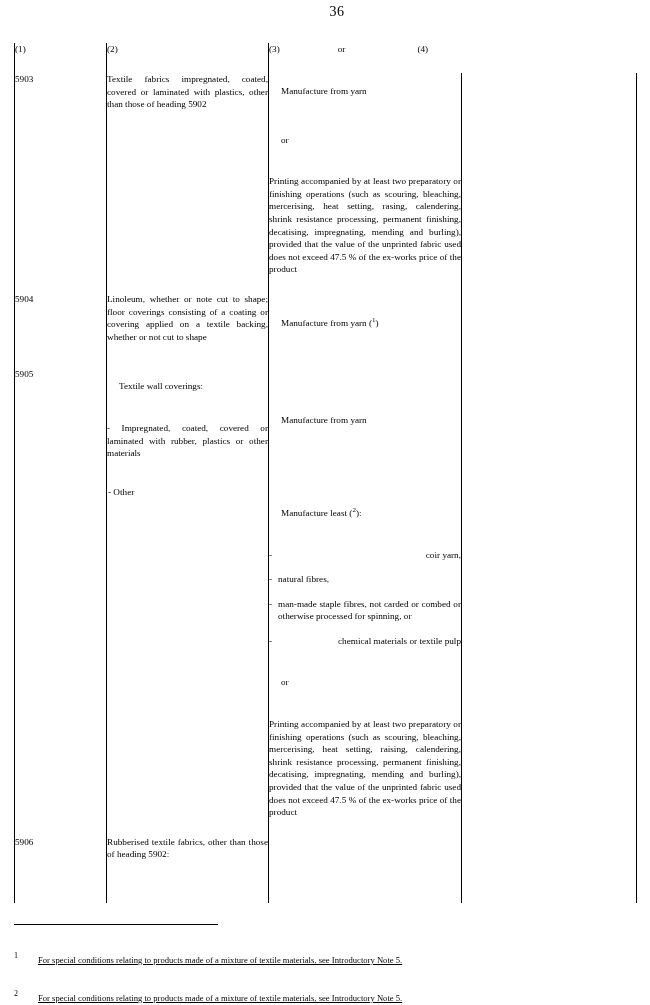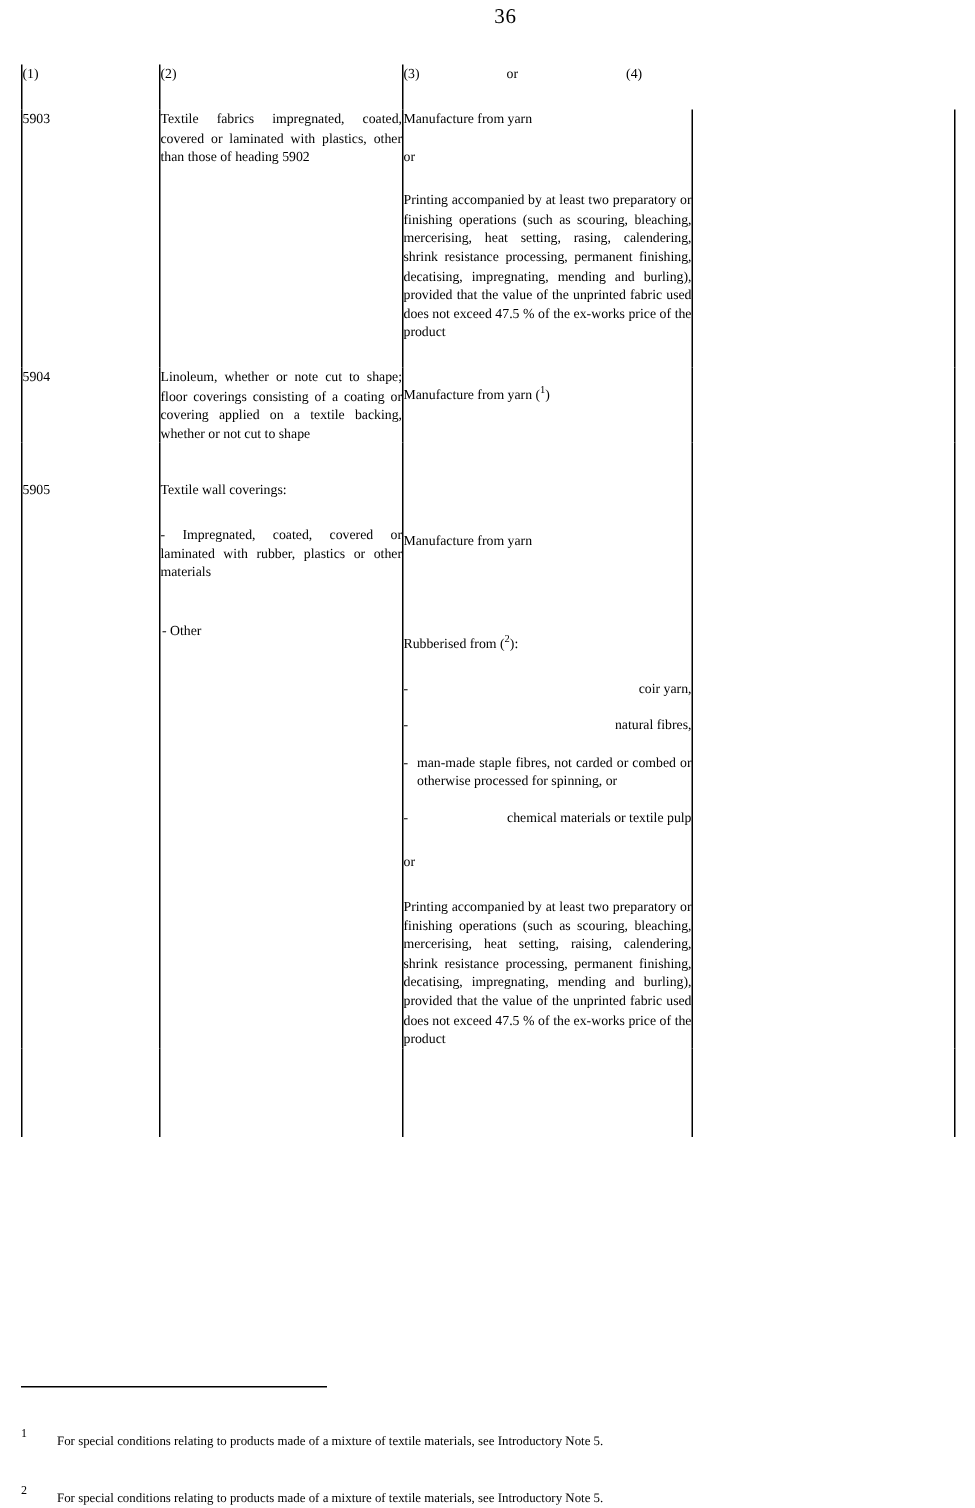--- a/index.html
+++ b/index.html
@@ -83,21 +83,21 @@
   .body-row td.sep     { border-left: 1.2px solid #000; }
 
   .code { white-space: nowrap; }
 
   p.j {
     margin: 0 0 0 0;
     text-align: justify;
     text-justify: inter-word;
   }
   p.nj {
-    margin: 0;
+    margin: 12px;
     text-align: left;
   }
   .gap-sm  { height: 12px; }
   .gap-md  { height: 17px; }
   .gap-lg  { height: 25px; }
   .gap-xl  { height: 34px; }
 
   .bullet {
     display: flex;
     margin: 0;
@@ -140,20 +140,21 @@
   }
   .fn .fn-num {
     width: 24px;
     flex: 0 0 24px;
     font-size: 8px;
     padding-top: 0px;
   }
   .fn .fn-txt {
     flex: 1 1 auto;
     padding-top: 4px;
+    text-decoration: underline;
   }
 </style>
 </head>
 <body>
 
 <div class="page-number">36</div>
 
 <div class="table-wrap">
   <table class="rules-table">
     <colgroup>
@@ -246,31 +247,31 @@
           </div>
           <div class="gap-lg"></div>
           <div class="bullet bullet-plain">
             <p class="nj" style="margin:1px;">- Other</p>
           </div>
         </td>
         <td class="sep">
           <div class="gap-xl"></div>
           <p class="nj">Manufacture from yarn</p>
           <div style="height:56px;"></div>
-          <p class="nj"><span>Rubberised from (</span><sup>2</sup><span>):</span></p>
+          <p class="nj"><span>Manufacture least (</span><sup>2</sup><span>):</span></p>
           <div class="gap-md"></div>
 
           <div class="bullet">
             <span class="dash">-</span>
             <span class="btxt" style="text-align:right;">coir yarn,</span>
           </div>
           <div class="gap-sm"></div>
           <div class="bullet">
             <span class="dash">-</span>
-            <span class="btxt" style="text-align:right;">natural fibres,</span>
+            <span class="btxt" style="text-align:left;">natural fibres,</span>
           </div>
           <div class="gap-sm"></div>
           <div class="bullet">
             <span class="dash">-</span>
             <span class="btxt">man-made staple fibres, not carded or combed or otherwise processed for spinning, or</span>
           </div>
           <div class="gap-sm"></div>
           <div class="bullet">
             <span class="dash">-</span>
             <span class="btxt" style="text-align:right;">chemical materials or textile pulp</span>
@@ -288,20 +289,34 @@
 
       <tr class="body-row">
         <td class="b-left">
             <div class="gap-md"></div>
           </td>
         <td class="sep"></td>
         <td class="sep"></td>
         <td class="sep b-right"></td>
       </tr>
 
+      <tr class="body-row">
+        <td class="b-left">
+          <span class="code">5906</span>
+        </td>
+        <td class="sep">
+          <p class="j">Rubberised textile fabrics, other than those of heading 5902:</p>
+        </td>
+        <td class="sep">
+          <span></span>
+        </td>
+        <td class="sep b-right">
+          <span></span>
+        </td>
+      </tr>
 
       <tr class="body-row">
         <td class="b-left">
             <div style="height:42px;"></div>
           </td>
         <td class="sep"></td>
         <td class="sep"></td>
         <td class="sep b-right"></td>
       </tr>
 

